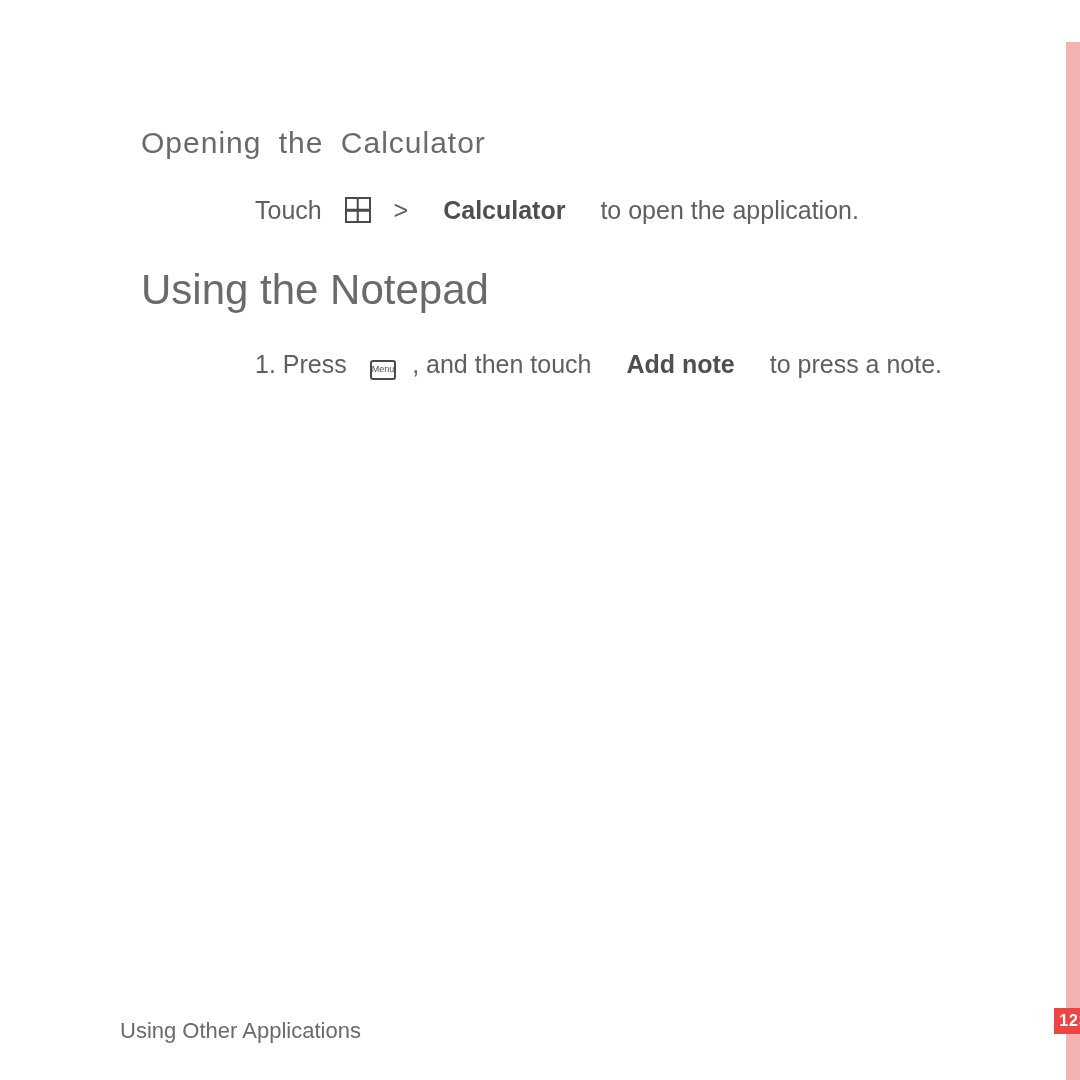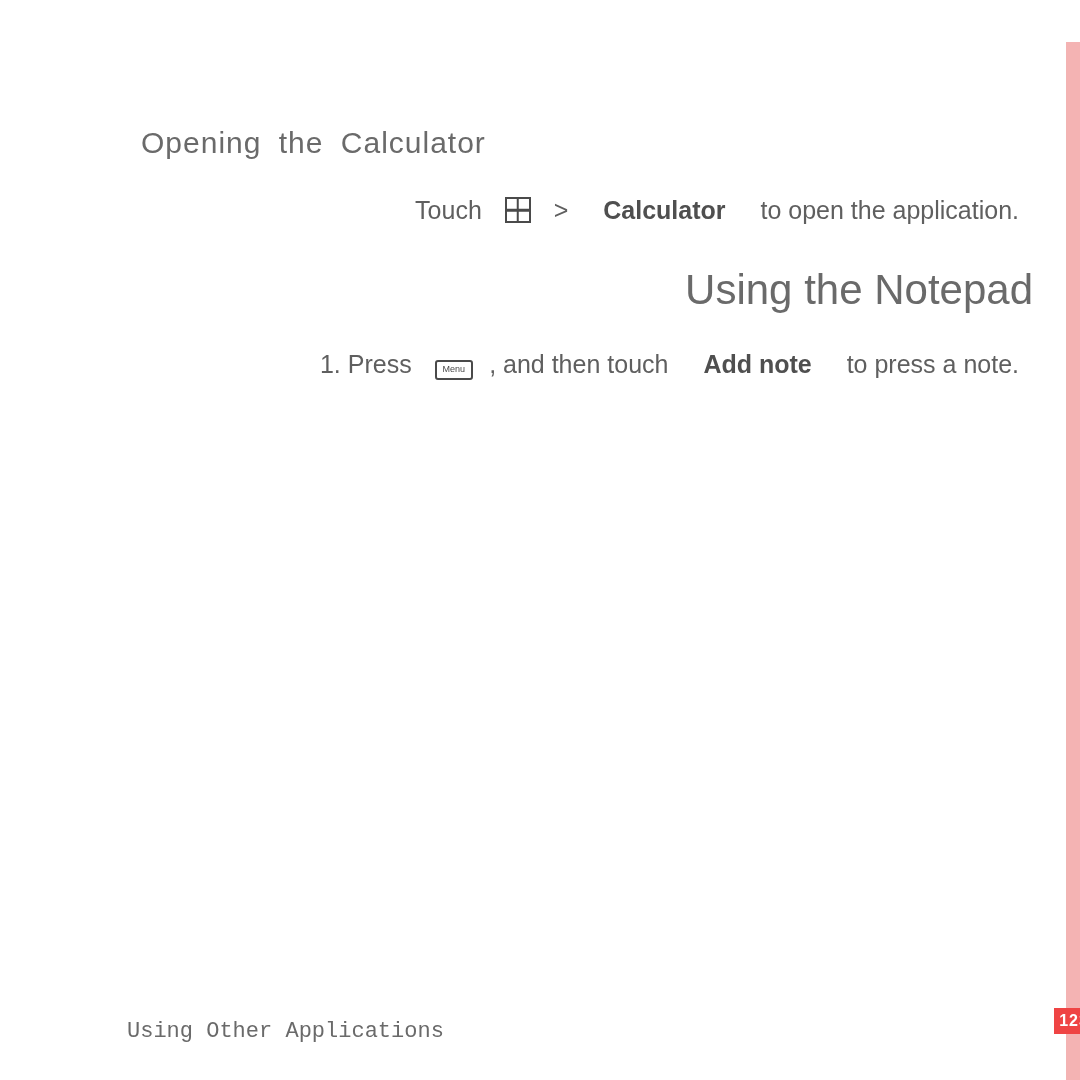--- a/index.html
+++ b/index.html
@@ -34,58 +34,55 @@
     letter-spacing: 1px;
   }
   .content {
     position: absolute;
     left: 85px;
     top: 70px;
     width: 920px;
   }
   .indent {
     padding-left: 100px;
-    text-align: right;
   }
   h2.subheading {
     font-size: 30px;
     font-weight: 400;
     color: #6a6a6a;
     margin-bottom: 30px;
     letter-spacing: 1px;
     word-spacing: 8px;
   }
   h1.heading {
     font-size: 42px;
     font-weight: 400;
     color: #6a6a6a;
     margin-top: 35px;
     margin-bottom: 30px;
-    text-align: right;
   }
   p.body {
     font-size: 25px;
     line-height: 1.65;
     color: #5f5f5f;
     margin-bottom: 30px;
   }
   p.step {
     font-size: 25px;
     line-height: 1.65;
     color: #5f5f5f;
     margin-bottom: 30px;
   }
   .bold { font-weight: 700; color: #4f4f4f; }
   .footer-label {
     position: absolute;
-    left: 85px;
+    left: 78px;
     bottom: 50px;
     font-size: 22px;
     color: #6a6a6a;
-    font-family: Liberation Mono, monospace;
   }
 
   
   .grid-icon {
     display: inline-block;
     width: 26px;
     height: 26px;
     border: 2.5px solid #4a4a4a;
     position: relative;
     vertical-align: -4px;
@@ -106,21 +103,21 @@
     transform: translateY(-50%);
   }
 
   
   .menu-icon {
     display: inline-flex;
     align-items: center;
     justify-content: center;
     border: 2px solid #4a4a4a;
     border-radius: 3px;
-    padding: 0 6px;
+    padding: 0 0;
     height: 20px;
     font-size: 9px;
     color: #4a4a4a;
     vertical-align: 1px;
     line-height: 1;
     margin: 0 2px;
   }
 </style>
 </head>
 <body>

